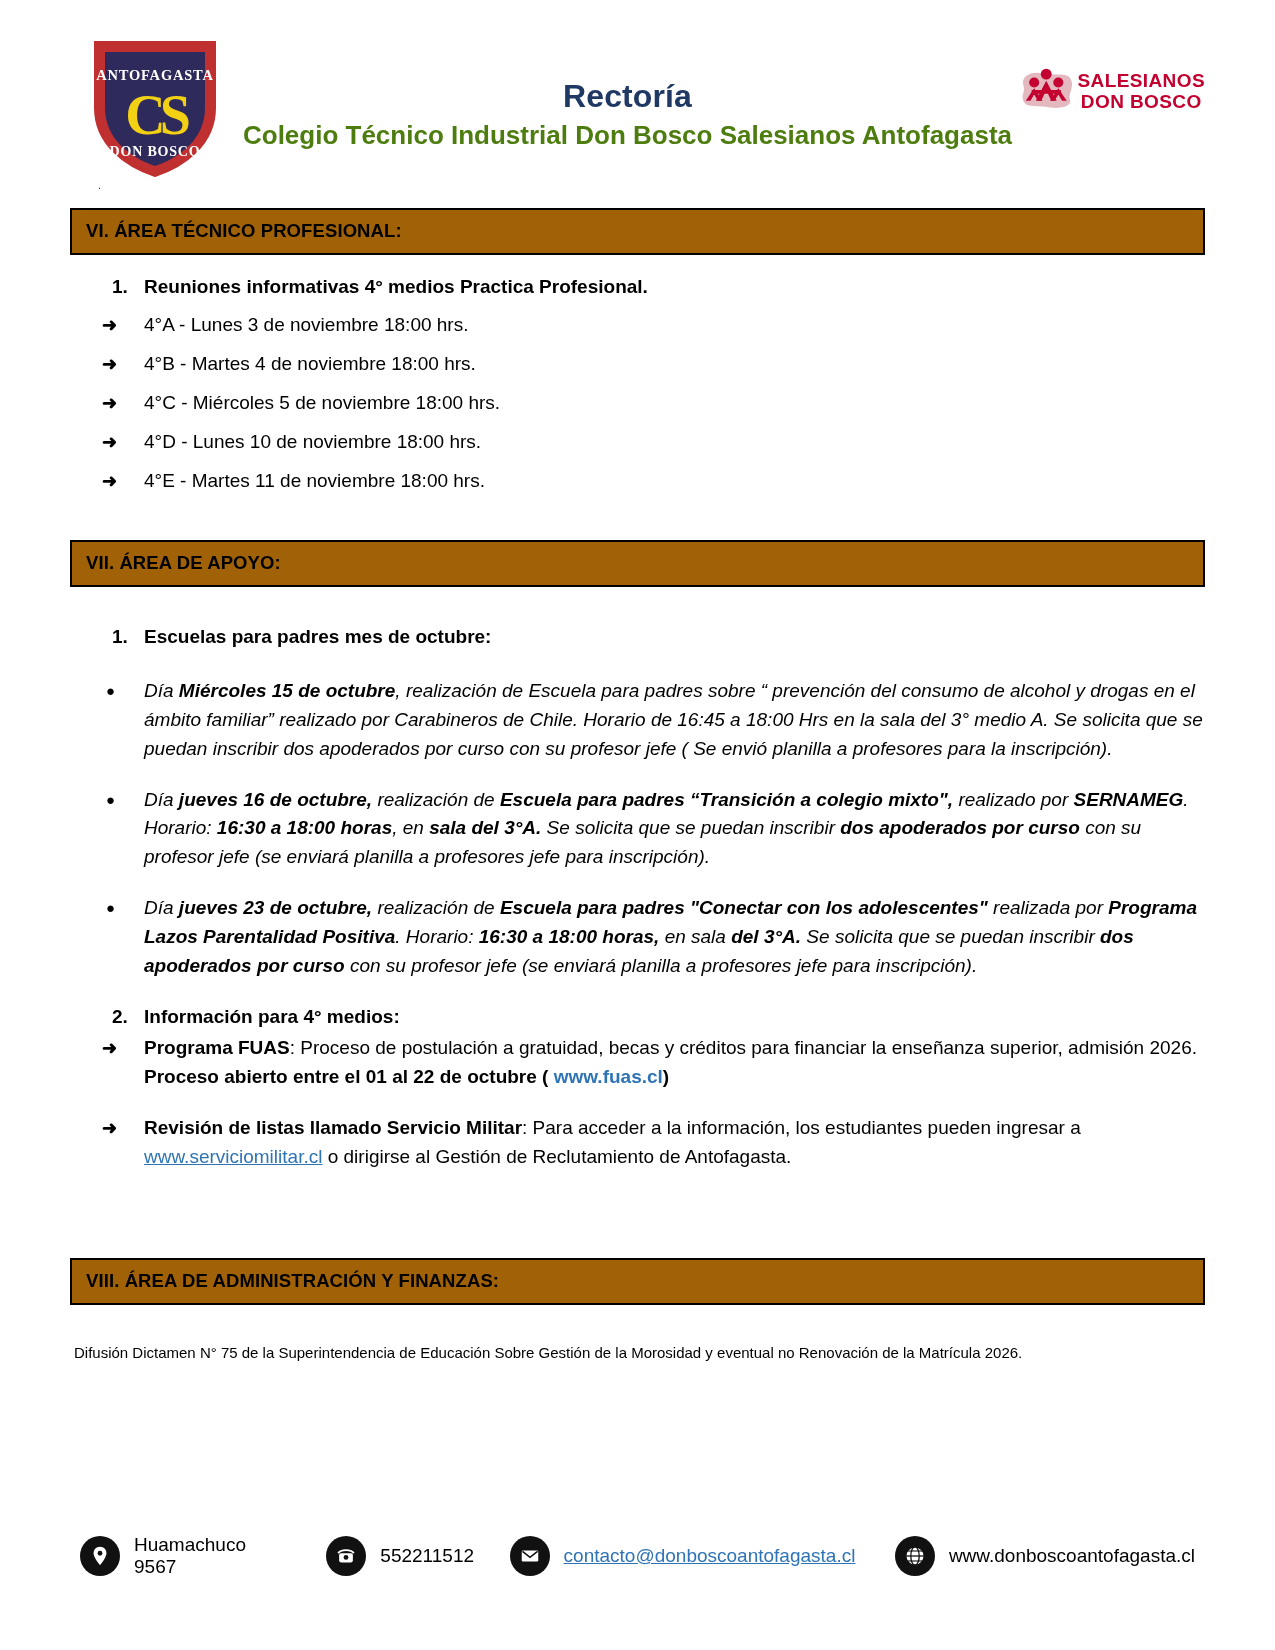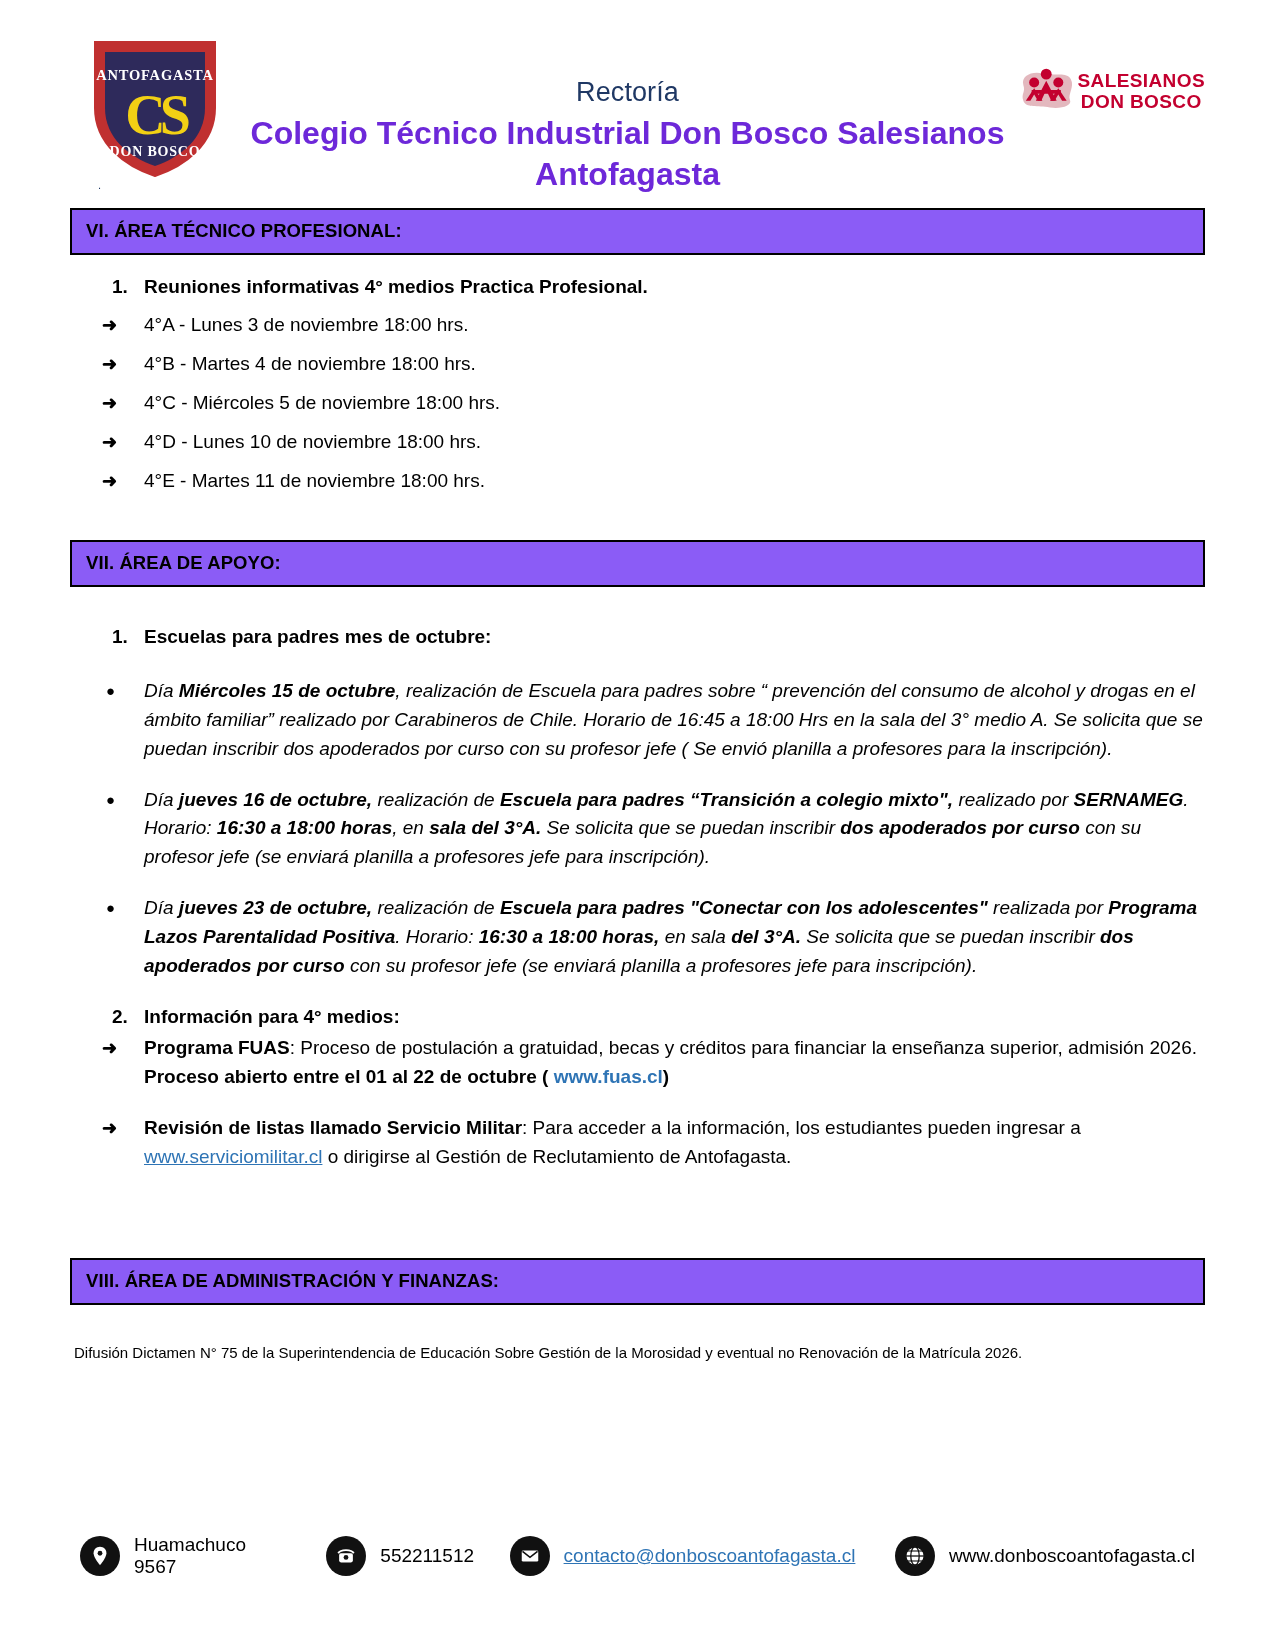--- a/index.html
+++ b/index.html
@@ -46,30 +46,30 @@
   }
   .header-logo-right {
     width: 190px;
     flex: 0 0 190px;
     display: flex;
     flex-direction: row;
     align-items: center;
     padding-top: 10px;
   }
   .title-rectoria {
-    font-size: 27px;
-    font-weight: normal;
+    font-size: 32px;
+    font-weight: bold;
     color: #1F3864;
     letter-spacing: 0.1px;
     line-height: 1.25;
   }
   .title-colegio {
-    font-size: 32px;
-    font-weight: bold;
-    color: #6d28d9;
+    font-size: 26px;
+    font-weight: bold;
+    color: #4d7c0f;
     line-height: 1.3;
     margin-top: 3px;
   }
   .title-lema {
     font-size: 23px;
     font-style: italic;
     color: #111111;
     margin-top: 4px;
     line-height: 1.3;
   }
@@ -94,21 +94,21 @@
   .tiny-dot {
     color: #1F3864;
     font-size: 11px;
     line-height: 1;
     padding-left: 28px;
     height: 14px;
   }
 
   .section-bar {
     border: 2px solid #000000;
-    background: #8b5cf6;
+    background: #a16207;
     padding: 10px 14px 11px 14px;
     margin: 0 0 0 0;
     box-sizing: border-box;
   }
   .section-bar .bar-label {
     font-size: 18.5px;
     font-weight: bold;
     color: #000000;
     letter-spacing: 0.1px;
   }

